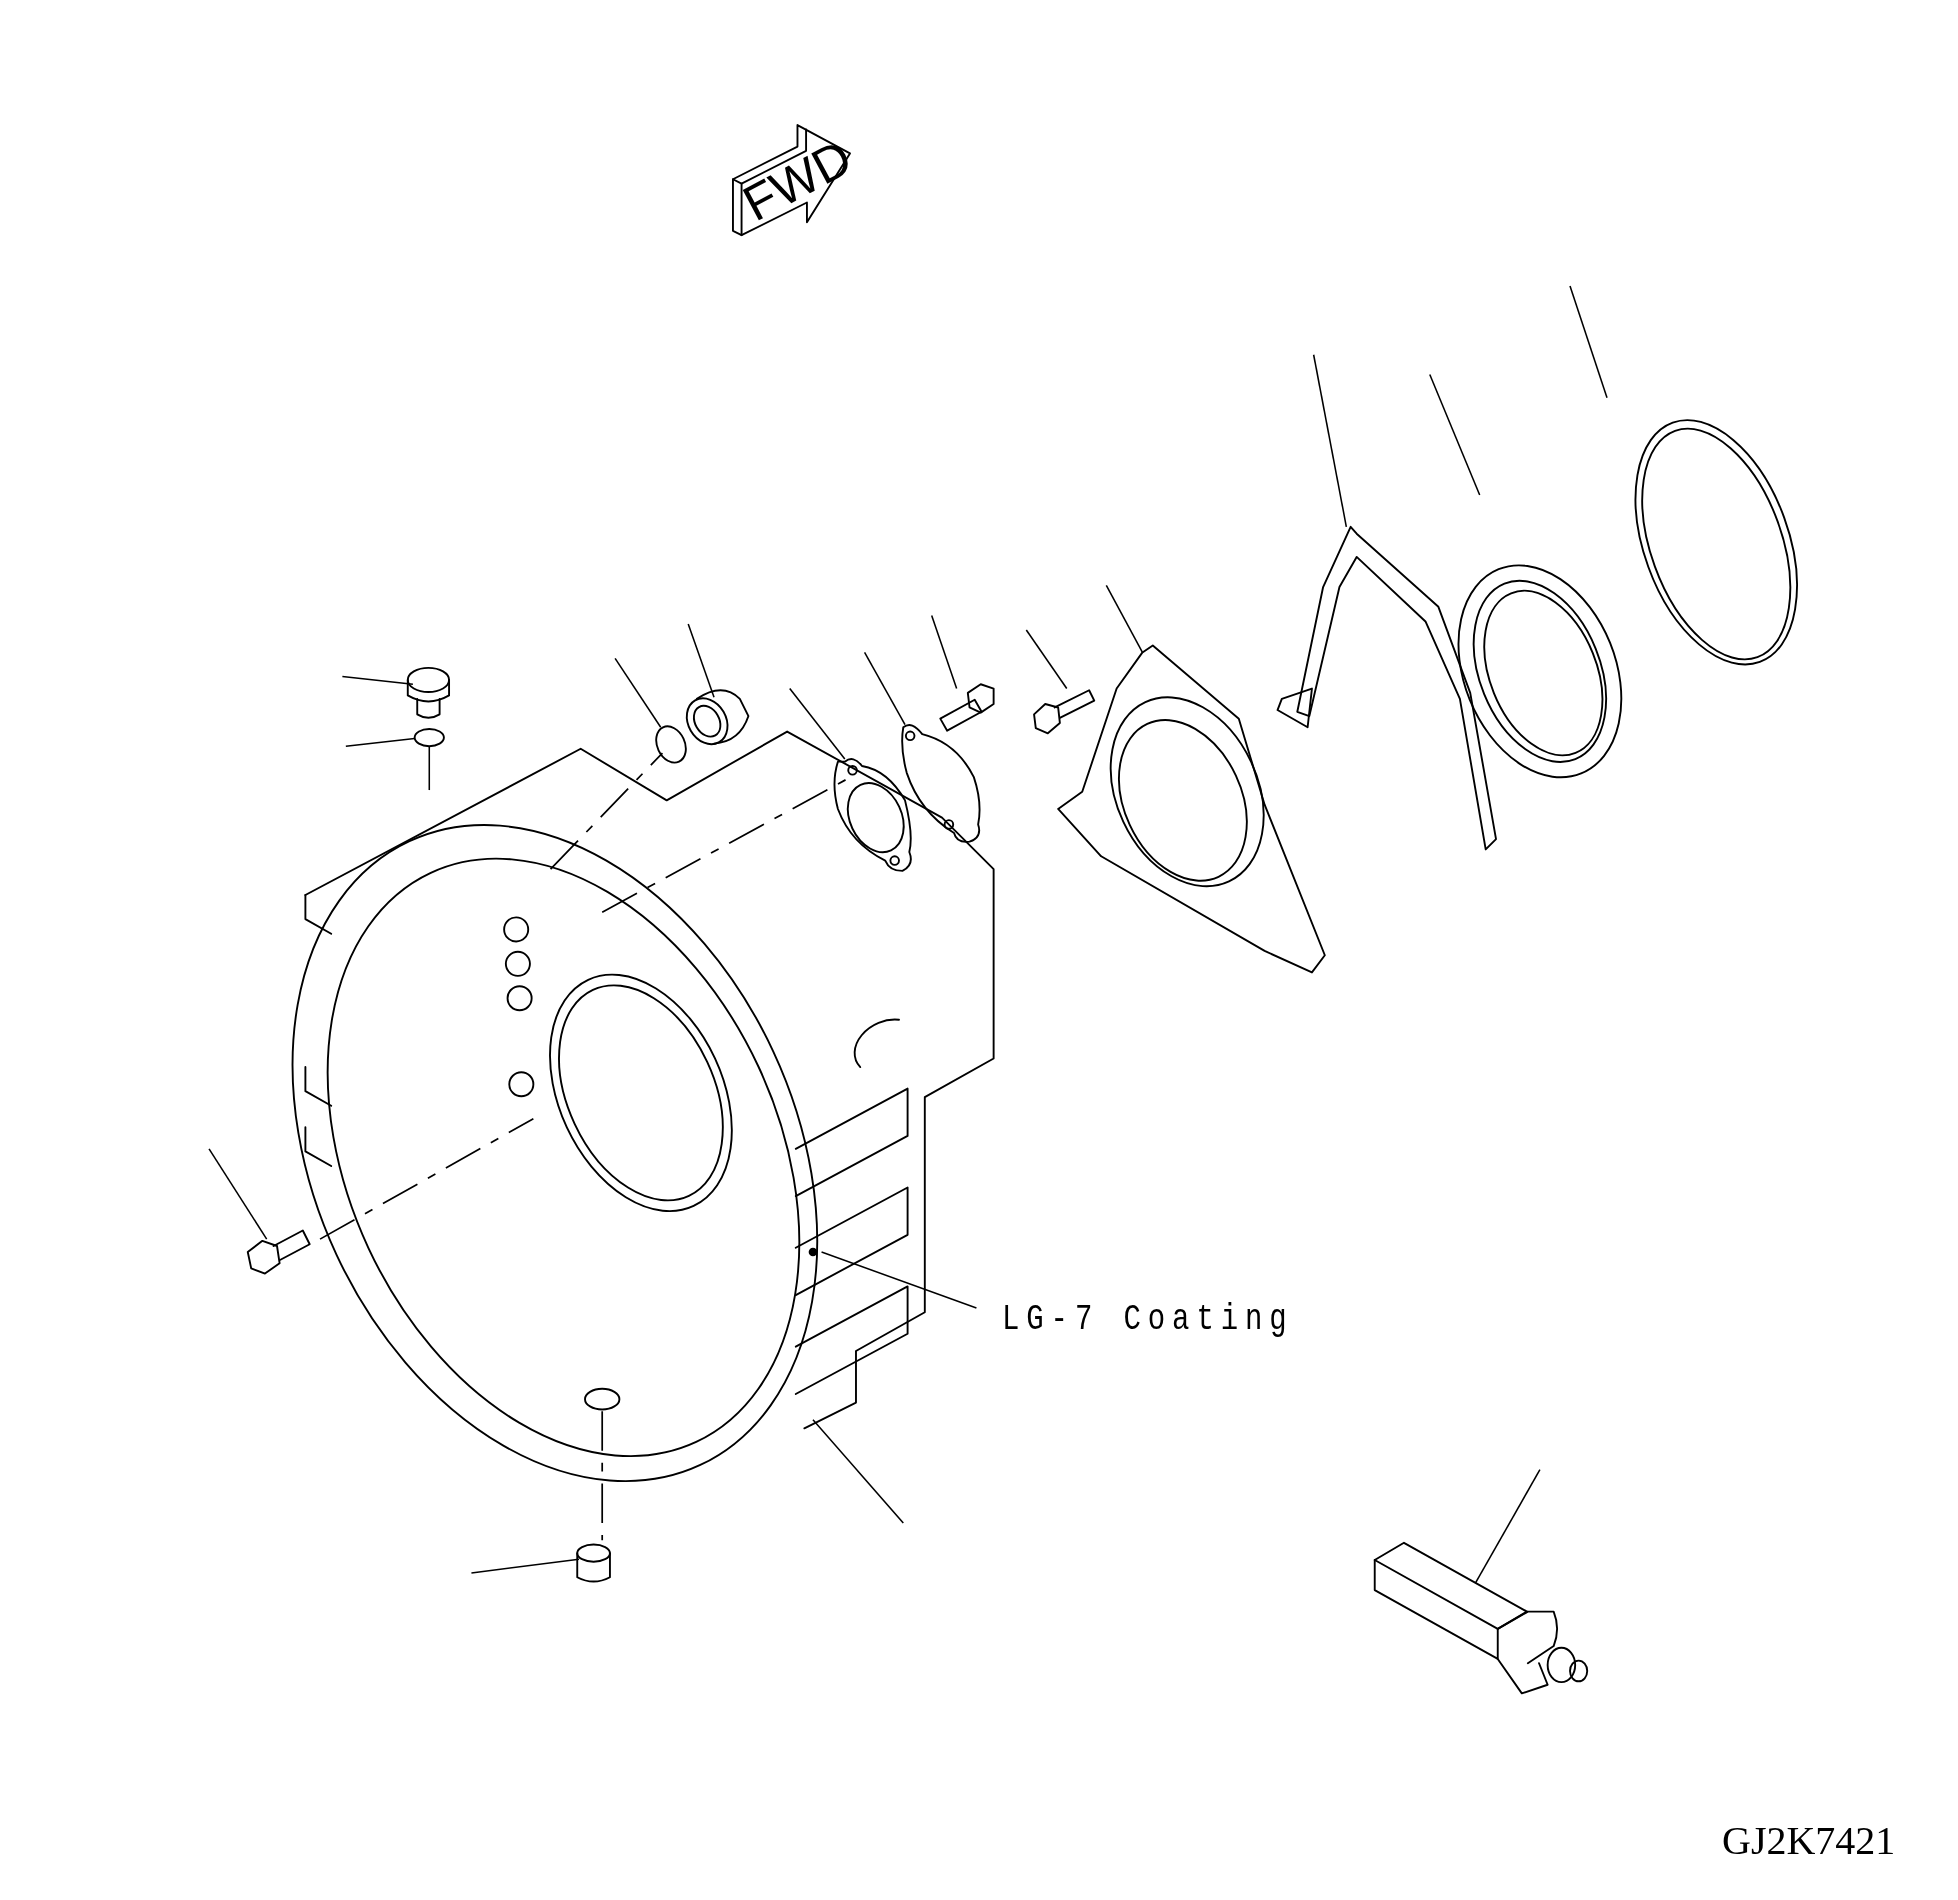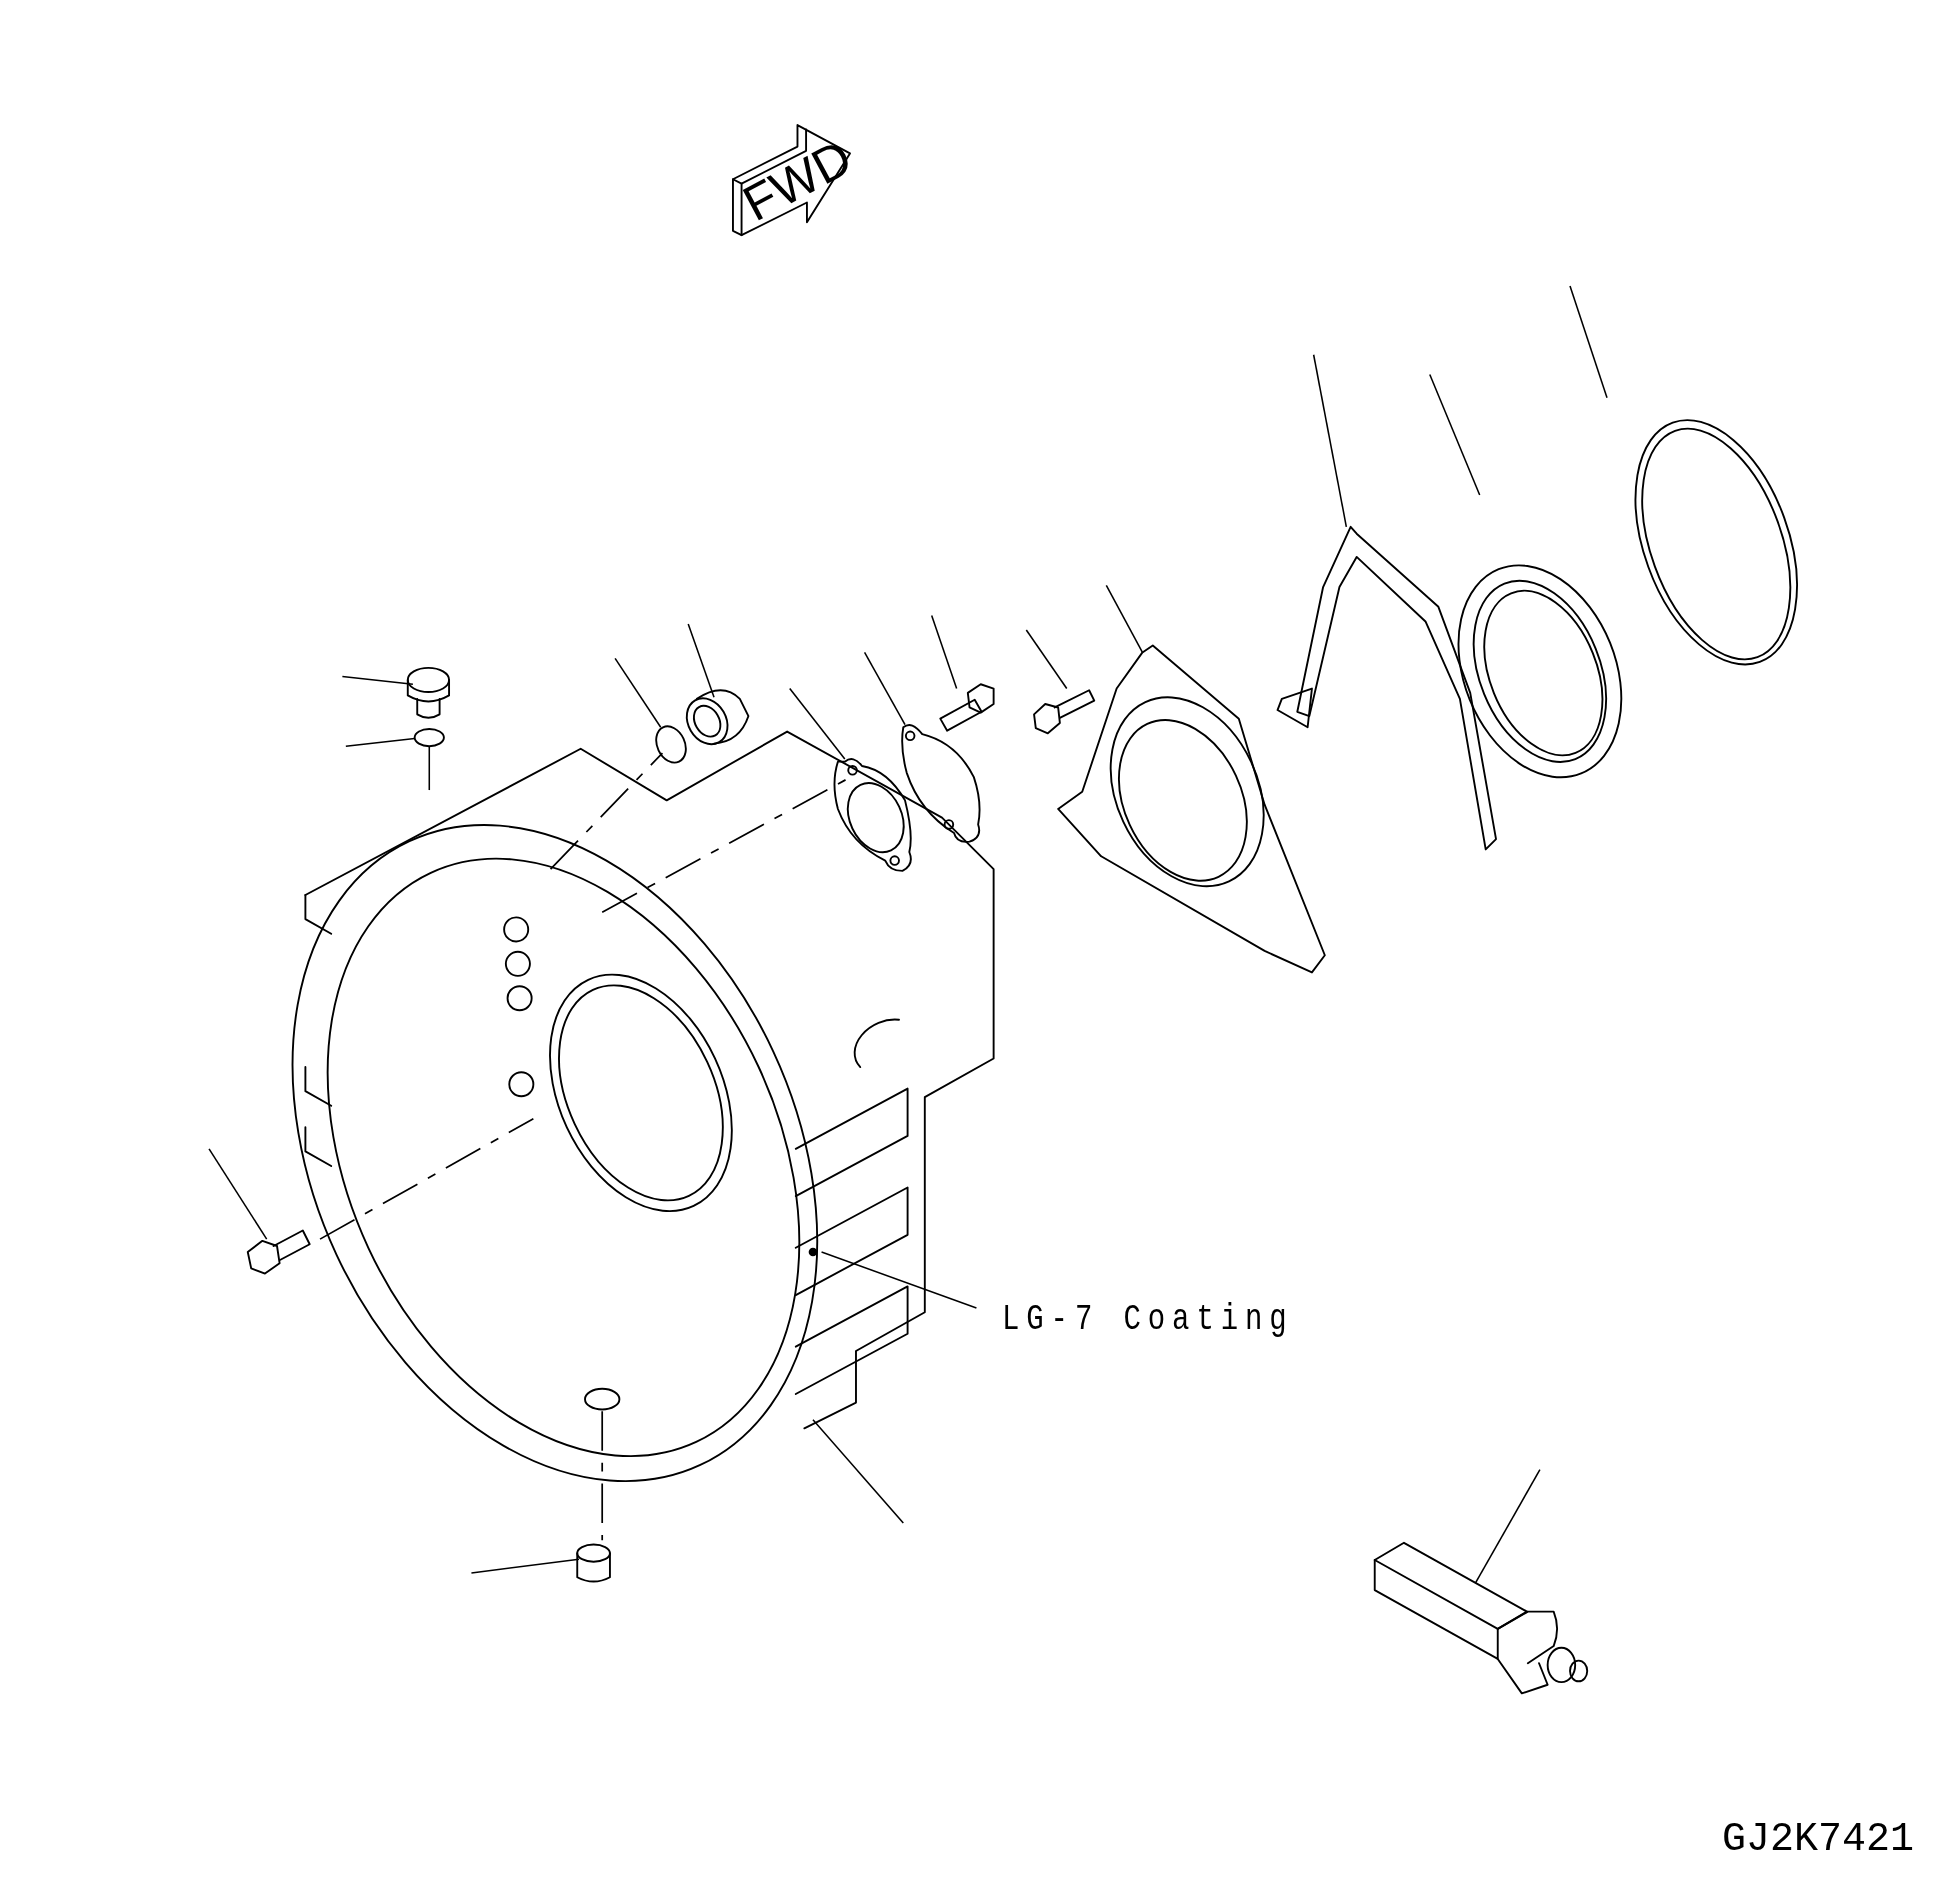--- a/index.html
+++ b/index.html
@@ -5,21 +5,21 @@
   html, body { margin: 0; padding: 0; background: #ffffff; }
   body { width: 1958px; height: 1901px; position: relative; overflow: hidden;
          font-family: "Liberation Sans", sans-serif; }
   #canvas { position: absolute; left: 0; top: 0; }
   .ln { stroke: #000; stroke-width: 2.2; fill: none; stroke-linecap: round; stroke-linejoin: round; }
   .thin { stroke: #000; stroke-width: 1.8; fill: none; }
   .dash { stroke: #000; stroke-width: 2; fill: none; stroke-dasharray: 46 14 10 14; }
   .fillw { fill: #fff; }
   .annot { position: absolute; font-family: "Liberation Mono", "DejaVu Sans Mono", monospace;
            font-size: 29px; letter-spacing: 6.9px; color: #000; transform: scaleY(1.25); transform-origin: left top; }
-  .figid { position: absolute; font-family: Liberation Mono, monospace; font-size: 40px; color: #000; }
+  .figid { position: absolute; font-family: Liberation Serif, serif; font-size: 40px; color: #000; }
   .fwd-text { font-family: "Liberation Sans", sans-serif; font-size: 58px; }
 </style>
 </head>
 <body>
 
 <svg id="canvas" width="1958" height="1901" viewBox="0 0 2276 2209">
 
   <g>
     <polygon class="ln fillw" points="852,208 927,170 927,145 988,178 938,258 938,235 862,273 852,268"></polygon>
     <polyline class="ln" points="852,208 862,213 862,273"></polyline>

